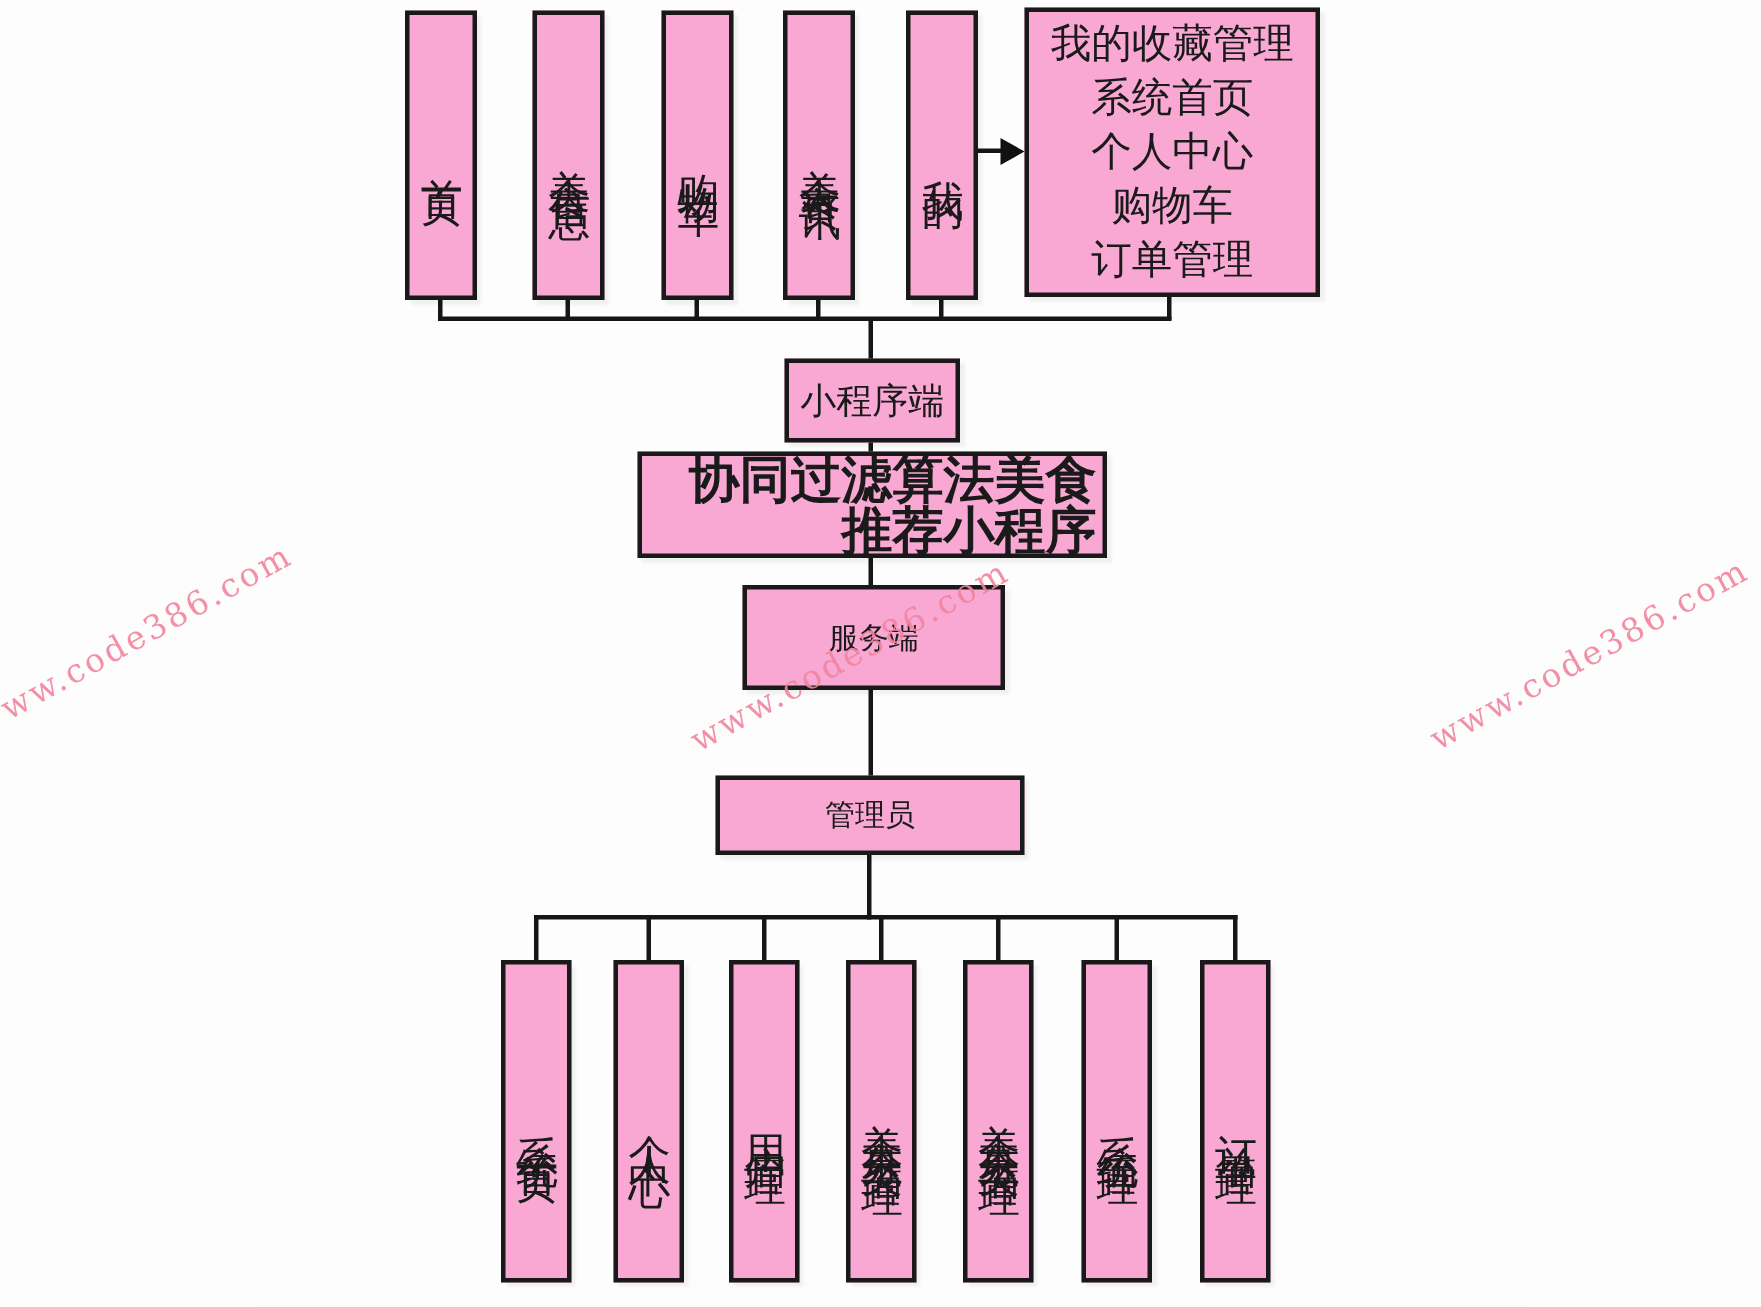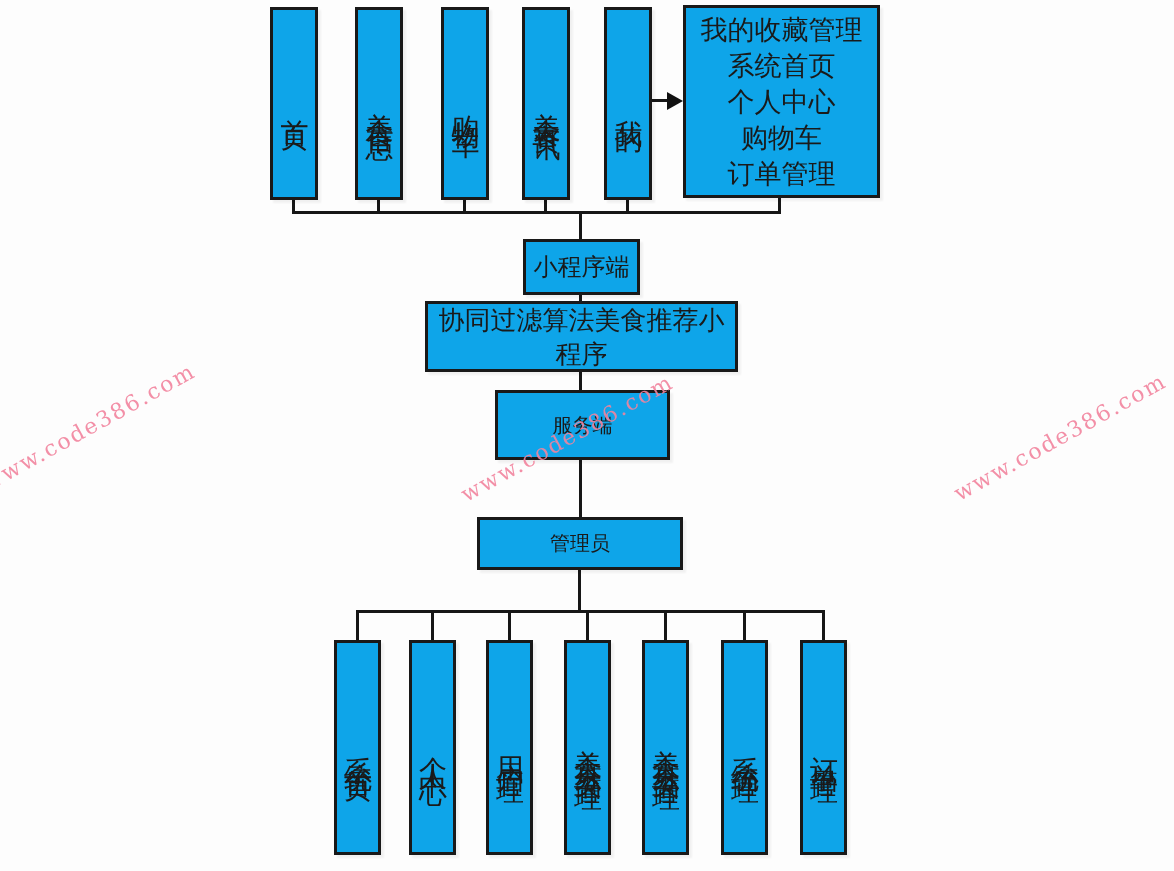--- a/index.html
+++ b/index.html
@@ -8,35 +8,35 @@
     width:1174px;height:871px;
     background:#fdfdfd;
     overflow:hidden;
     font-family:"DejaVu Sans","Liberation Sans",sans-serif;
     color:#1a1a1a;
   }
   .box{
     position:absolute;
     box-sizing:border-box;
     border:3px solid #191919;
-    background:#0ea5e9;
+    background:#f9a8d4;
     display:flex;align-items:center;justify-content:center;
     box-shadow:3px 3px 2px rgba(0,0,0,0.05);
     z-index:2;
   }
   .vbox span{
     writing-mode:vertical-rl;
     text-orientation:upright;
     font-size:28px;
     letter-spacing:7px;
     line-height:1;
   }
   .hlabel{font-size:20px;white-space:nowrap;}
   .menibox-line{font-size:27px;line-height:36px;white-space:nowrap;}
-  .sysbox{padding:0 4px;text-align:center;font-size:26px;line-height:34px;}
+  .sysbox{padding:0 4px;text-align:right;font-size:34px;line-height:34px;font-weight:bold;}
   .line{position:absolute;background:#161616;z-index:1;}
   .arrowhead{
     position:absolute;width:0;height:0;z-index:3;
     border-top:9px solid transparent;
     border-bottom:9px solid transparent;
     border-left:16px solid #111;
   }
   .watermark{
     position:absolute;z-index:5;
     font-family:"DejaVu Serif","Liberation Serif",serif;

